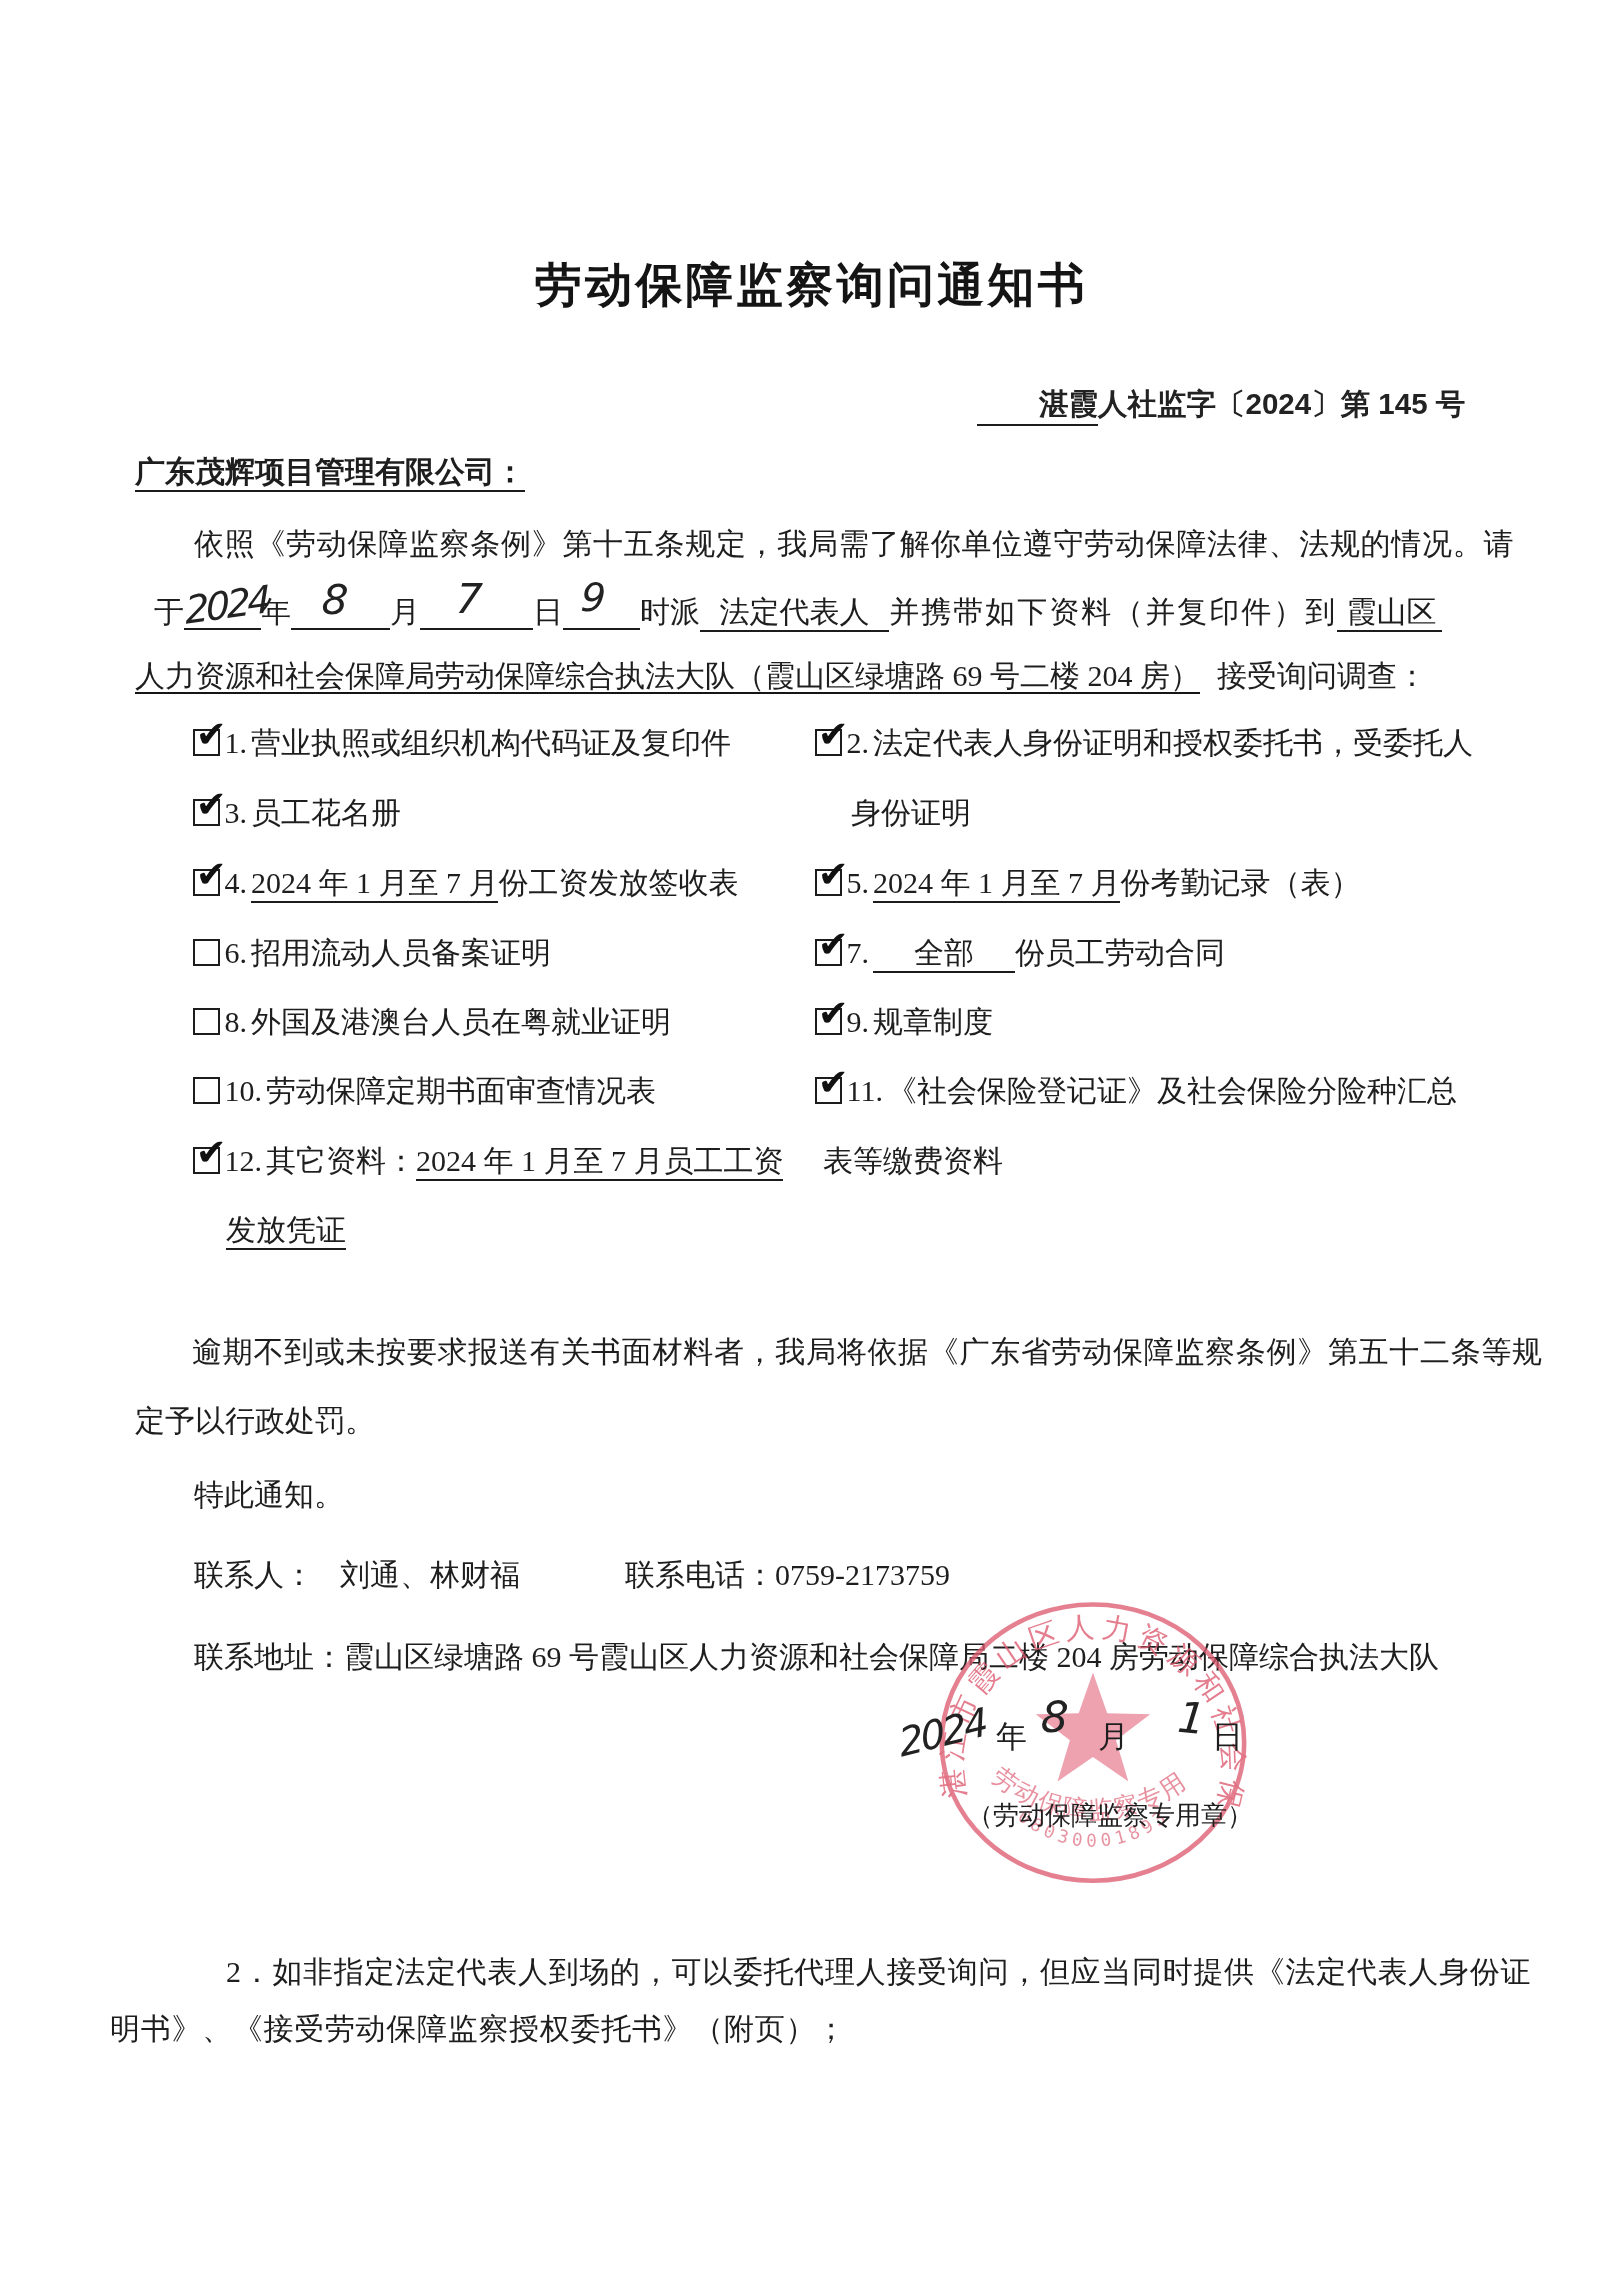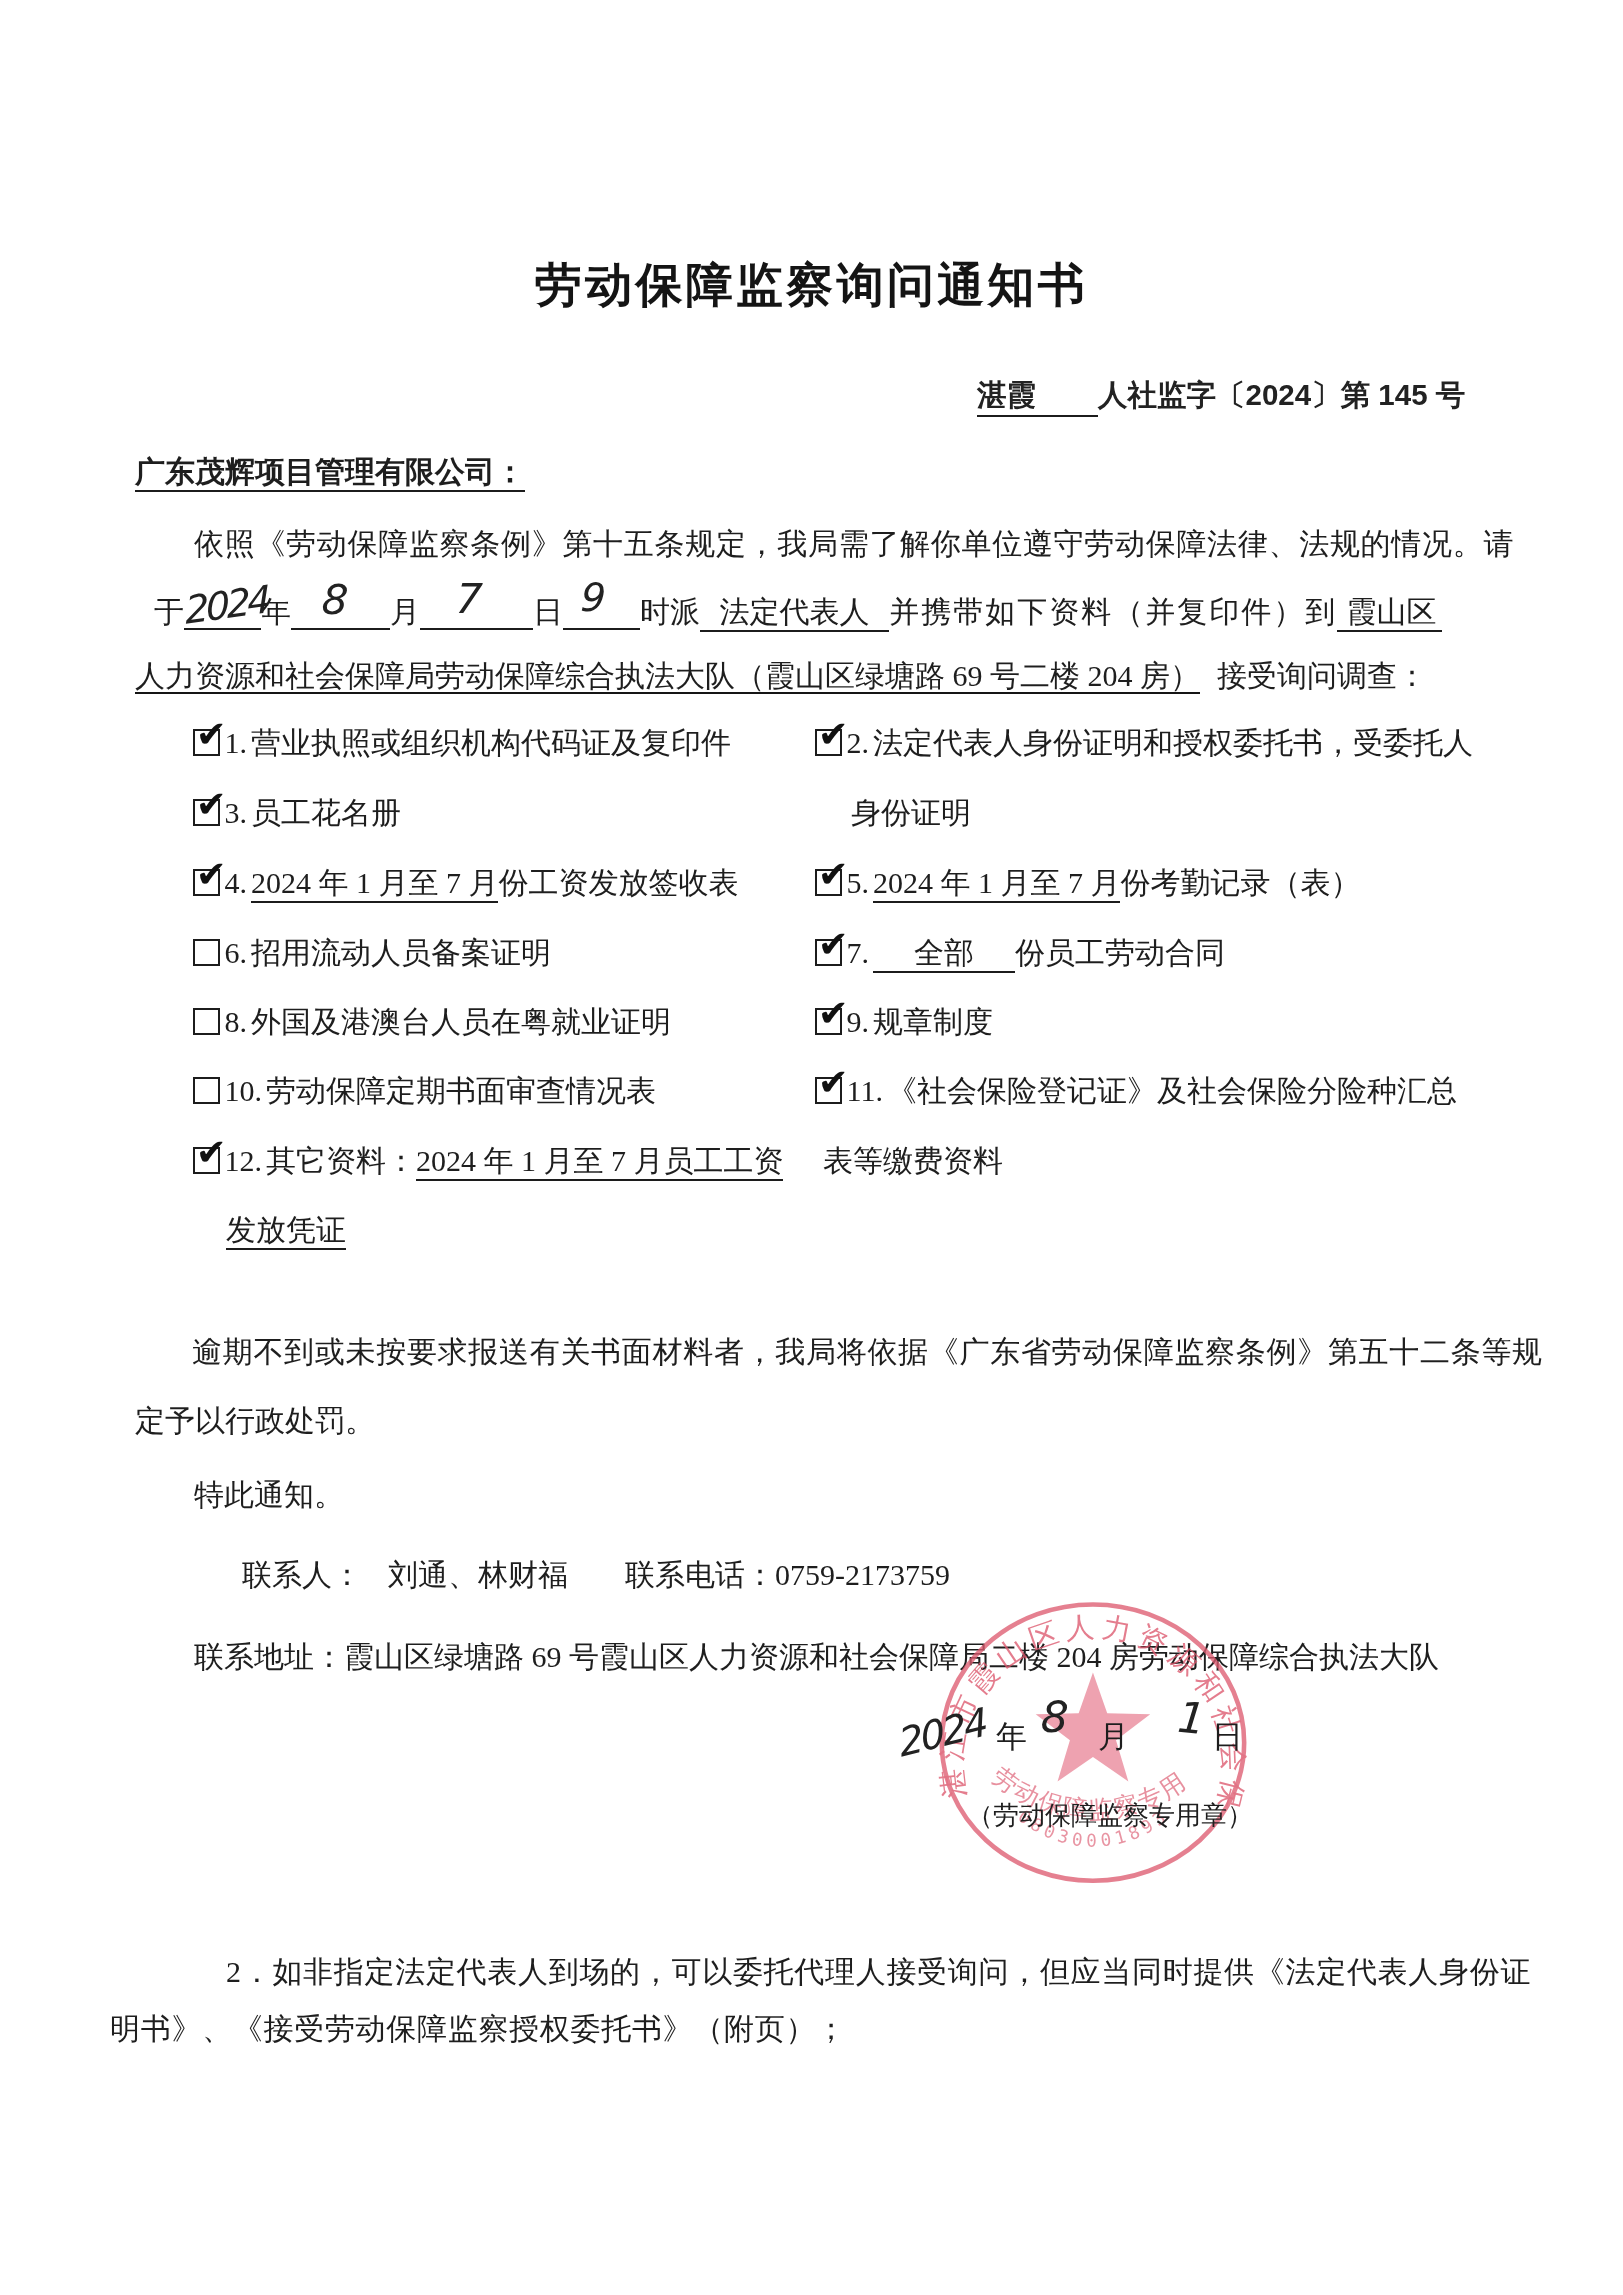--- a/index.html
+++ b/index.html
@@ -14,21 +14,21 @@
     text-align:center; font-family:"Liberation Sans","DejaVu Sans",sans-serif;
     font-size:47px; font-weight:700; letter-spacing:3.3px; color:#141414;
   }
   .docno{
     top:378px; left:977px;
     font-family:"Liberation Sans","DejaVu Sans",sans-serif;
     font-weight:700; font-size:29.5px; color:#222;
   }
   .ul{border-bottom:2px solid #1c1c1c; padding-bottom:2px;}
   .ul-thick{border-bottom:2.6px solid #151515; padding-bottom:0;}
-  .blankpad{display:inline-block; min-width:121px; text-align:left;}
+  .blankpad{display:inline-block; min-width:121px; text-align:right;margin-top:9px;}
   .recipient{top:454px; left:135px; font-weight:600;}
   .para1{top:526px; left:194px; letter-spacing:0.7px;}
   .sched{top:594px; left:154px;}
   .slot{display:inline-block; position:relative; border-bottom:2px solid #1c1c1c; height:34px; vertical-align:bottom; text-align:center;}
   .hand{
     font-family:"DejaVu Sans",sans-serif; font-style:italic; font-weight:400;
     color:#222; position:absolute; white-space:nowrap;
   }
   .hand-year{font-size:38px; letter-spacing:-3.3px; top:-11.8px; left:1.3px; transform:rotate(-8deg) skewX(-6deg);}
   .hand-8{font-size:41px; top:-18.3px; left:31px; transform:skewX(-4deg);}
@@ -47,21 +47,21 @@
   }
   .cbox.checked .tick{display:block;}
   .num{margin-right:3.9px;}
   .pad-u{padding-left:41px; padding-right:41px;}
   .penalty1{top:1334px; left:192px; letter-spacing:0.7px;text-align:right;}
   .penalty2{top:1403px; left:135px;}
   .notice{top:1477px; left:194px;}
   .contact-person{top:1557px; left:194px;}
   .contact-phone{top:1557px; left:625px;}
   .contact-address{top:1639px; left:194px;}
-  .lblgap{margin-right:26px;margin-left:48px;}
+  .lblgap{margin-right:26px;}
   .stampwrap{position:absolute; left:928px; top:1592px; width:343px; height:313px; opacity:.85;}
   .issue-date{top:1701px; left:898px; width:393px; height:79px;}
   .issue-date .cn{position:absolute; font-size:31px;}
   .hand-iy{font-size:39px; letter-spacing:-2.6px; top:9.2px; left:0; transform:rotate(-14deg) skewX(-6deg);}
   .hand-im{font-size:43px; top:-9.2px; left:143px; transform:skewX(-3deg);}
   .hand-id{font-size:43px; top:-7.9px; left:280px; transform:rotate(6deg);}
   .y-cn{left:98px; top:18.3px;}
   .m-cn{left:200px; top:18.3px;}
   .d-cn{left:314px; top:18.3px;}
   .seal-caption{top:1801px; left:967px; font-size:26px;}

